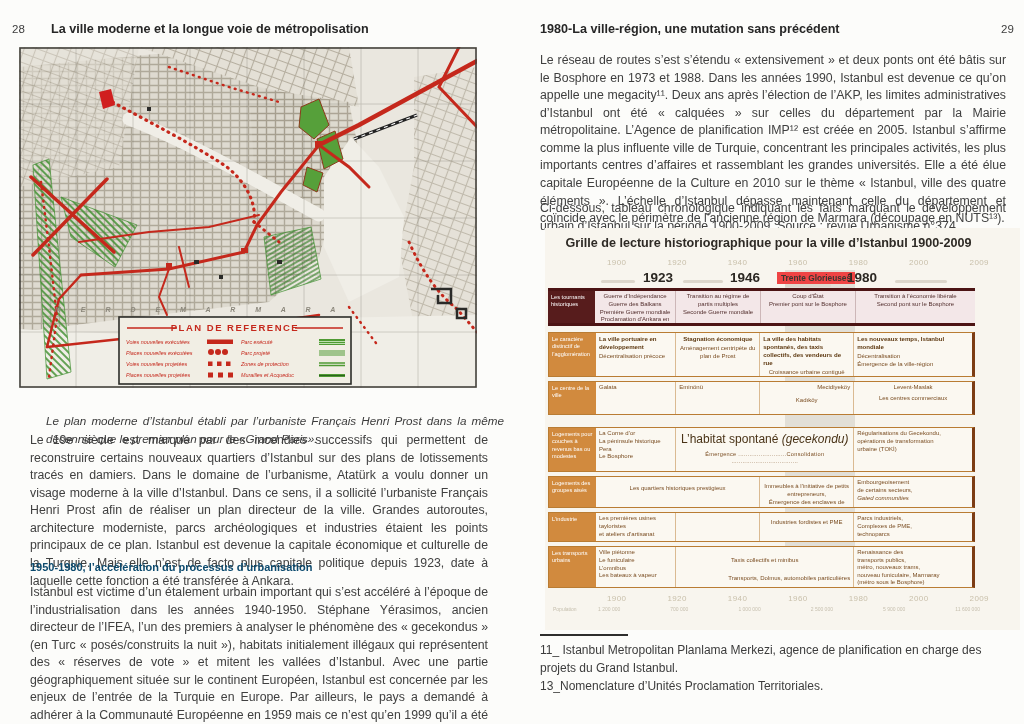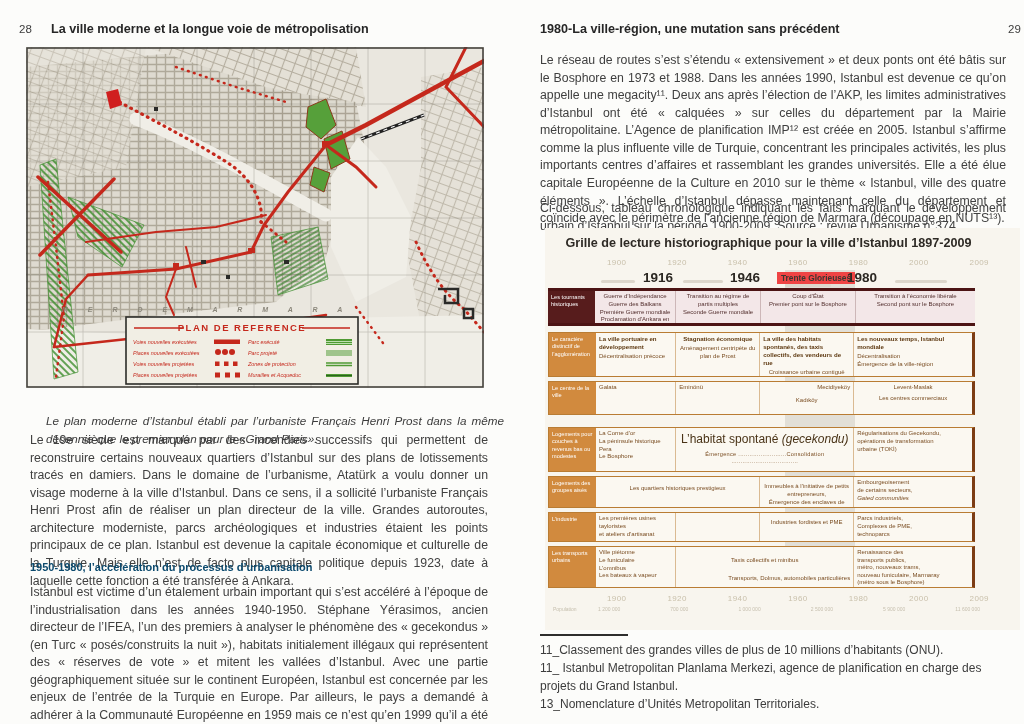--- a/index.html
+++ b/index.html
@@ -1,27 +1,27 @@
 <!DOCTYPE html>
 <html><head>
 <meta charset="utf-8">
 <style>
   html,body{margin:0;padding:0;background:#ffffff;}
   #page{position:relative;width:1024px;height:724px;background:#fcfcfa;
         font-family:"Liberation Sans",sans-serif;color:#3d3d3d;overflow:hidden;}
-  .pagenum{position:absolute;font-size:11.5px;color:#3d3d3d;margin-left:7px;}
+  .pagenum{position:absolute;font-size:11.5px;color:#3d3d3d;}
   .htitle{position:absolute;font-weight:bold;font-size:12.6px;color:#262626;}
   .bodytxt{position:absolute;font-size:12.3px;line-height:1.43;text-align:justify;color:#404040;}
   .caption{position:absolute;font-style:italic;font-size:11.7px;line-height:1.55;color:#3c3c3c;text-align:justify;}
   .subhead{position:absolute;font-weight:bold;font-size:11px;color:#0c4a6e;}
   .footnotes{position:absolute;font-size:12px;line-height:1.5;color:#3c3c3c;}
   .fnsep{position:absolute;width:88px;border-top:2px solid #2e2e2e;height:0;}
 
   
-  #map{position:absolute;left:26px;top:47px;width:458px;height:341px;background:#bef264;}
+  #map{position:absolute;left:19px;top:47px;width:458px;height:341px;background:#bef264;}
 
   
   #fig{position:absolute;left:545px;top:228px;width:475px;height:402px;background:#f8f5ee;}
   #fig .ftitle{position:absolute;top:8px;left:10px;right:38px;text-align:center;
                font-weight:bold;font-size:12.6px;color:#2e2a25;}
   .yearsrow{position:absolute;left:50px;width:382px;display:flex;justify-content:space-between;
             font-size:8px;color:#c9c0ab;letter-spacing:.4px;margin-left:12px;}
   .milestone{position:absolute;font-weight:bold;font-size:13.5px;color:#2b2722;}
   .tglor{position:absolute;font-weight:bold;font-size:8.3px;color:#3a352f;background:#ef4444;padding:1px 4px;}
   .faintbar{position:absolute;height:3px;background:#ddd7cc;border-radius:2px;}
@@ -199,35 +199,35 @@
   <div class="bodytxt" style="left:30px;top:432px;width:458px;">Le 19e siècle est marqué par des incendies successifs qui permettent de reconstruire certains nouveaux quartiers d’Istanbul sur des plans de lotissements tracés en damiers. Dans le domaine de l’urbanisme, Atatürk a voulu donner un visage moderne à la ville d’Istanbul. Dans ce sens, il a sollicité l’urbaniste Français Henri Prost afin de réaliser un plan directeur de la ville. Grandes autoroutes, architecture moderniste, parcs archéologiques et industries étaient les points principaux de ce plan. Istanbul est devenue la capitale économique et culturelle de la Turquie. Mais elle n’est de facto plus capitale politique depuis 1923, date à laquelle cette fonction a été transférée à Ankara.</div>
   <div class="subhead" style="left:30px;top:561px;width:458px;">1950-1980, l’accélération du processus d’urbanisation</div>
   <div class="bodytxt" style="left:30px;top:584px;width:458px;">Istanbul est victime d’un étalement urbain important qui s’est accéléré à l’époque de l’industrialisation dans les années 1940-1950. Stéphane Yérasimos, ancien directeur de l’IFEA, l’un des premiers à analyser le phénomène des « gecekondus » (en Turc « posés/construits la nuit »), habitats initialement illégaux qui représentent des « réserves de vote » et mitent les vallées d’Istanbul. Avec une partie géographiquement située sur le continent Européen, Istanbul est concernée par les enjeux de l’entrée de la Turquie en Europe. Par ailleurs, le pays a demandé à adhérer à la Communauté Européenne en 1959 mais ce n’est qu’en 1999 qu’il a été officiellement reconnu candidat.</div>
 
   <div class="htitle" style="left:540px;top:22px;width:430px;">1980-La ville-région, une mutation sans précédent</div>
   <div class="pagenum" style="left:1001px;top:23px;">29</div>
   <div class="bodytxt" style="left:540px;top:52px;width:466px;">Le réseau de routes s’est s’étendu « extensivement » et deux ponts ont été bâtis sur le Bosphore en 1973 et 1988. Dans les années 1990, Istanbul est devenue ce qu’on appelle une megacity¹¹. Deux ans après l’élection de l’AKP, les limites administratives d’Istanbul ont été « calquées » sur celles du département par la Mairie métropolitaine. L’Agence de planification IMP¹² est créée en 2005. Istanbul s’affirme comme la plus influente ville de Turquie, concentrant les principales activités, les plus importants centres d’affaires et rassemblant les grandes universités. Elle a été élue capitale Européenne de la Culture en 2010 sur le thème « Istanbul, ville des quatre éléments ». L’échelle d’Istanbul dépasse maintenant celle du département et coïncide avec le périmètre de l’ancienne région de Marmara (découpage en NUTS¹³).</div>
   <div class="bodytxt" style="left:540px;top:200px;width:466px;">Ci-dessous, tableau chronologique indiquant les faits marquant le développement urbain d’Istanbul sur la période 1900-2009. Source : revue Urbanisme n°374.</div>
 
   <div id="fig">
-    <div class="ftitle">Grille de lecture historiographique pour la ville d’Istanbul 1897-2009</div>
+    <div class="ftitle">Grille de lecture historiographique pour la ville d’Istanbul 1900-2009</div>
 
     <div class="yearsrow" style="top:30px;">
       <span>1900</span>
       <span>1920</span>
       <span>1940</span>
       <span>1960</span>
       <span>1980</span>
       <span>2000</span>
       <span>2009</span>
     </div>
 
     <div id="grayband"></div>
 
-    <div class="milestone" style="left:98px;top:42px;">1916</div>
+    <div class="milestone" style="left:98px;top:42px;">1923</div>
     <div class="milestone" style="left:185px;top:42px;">1946</div>
     <div class="tglor" style="left:232px;top:44px;">Trente Glorieuses</div>
     <div class="milestone" style="left:302px;top:42px;">1980</div>
     <div class="faintbar" style="left:56px;top:52px;width:34px;"></div>
     <div class="faintbar" style="left:138px;top:52px;width:40px;"></div>
     <div class="faintbar" style="left:240px;top:56px;width:46px;"></div>
     <div class="faintbar" style="left:350px;top:52px;width:52px;"></div>
 
     <div class="trow" id="row-tournants" style="top:60px;height:38px;">
       <div class="rlabel">Les tournants historiques</div>
@@ -386,18 +386,17 @@
       <span>700 000</span>
       <span>1 000 000</span>
       <span>2 500 000</span>
       <span>5 900 000</span>
       <span>11 600 000</span>
     </div>
   </div>
 
   <div class="fnsep" style="left:540px;top:634px;"></div>
   <div class="footnotes" style="left:540px;top:641px;width:470px;">
-    <div>11_Classement des grandes villes de plus de 10 millions d’habitants (ONU).</div>
     <div>11_ Istanbul Metropolitan Planlama Merkezi, agence de planification en charge des projets du Grand Istanbul.</div>
-    <div>13_Nomenclature d’Unités Metropolitan Territoriales.</div>
+    <div>13_Nomenclature d’Unités Proclamation Territoriales.</div>
   </div>
 
 </div>
 
 </body></html>

